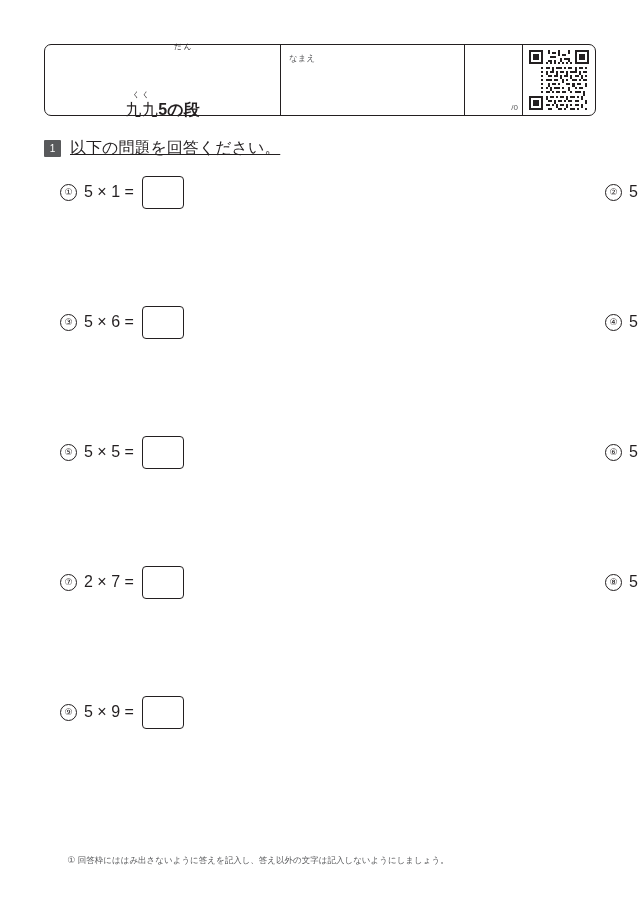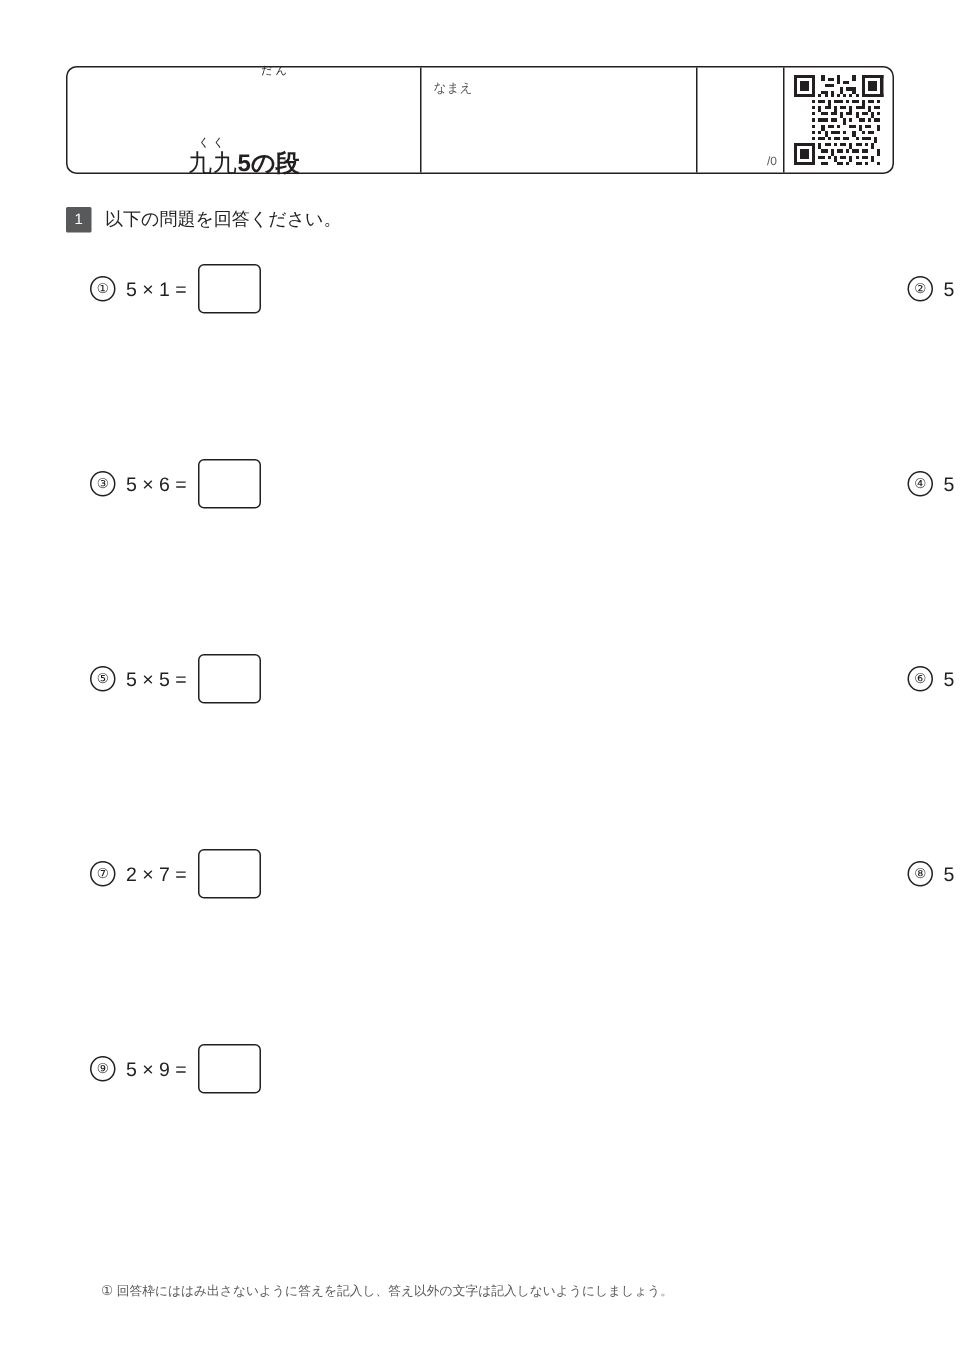--- a/index.html
+++ b/index.html
@@ -134,22 +134,23 @@
     background: #58595b;
     color: #ffffff;
     font-size: 10px;
     display: flex;
     align-items: center;
     justify-content: center;
     border-radius: 1px;
   }
   .instruction-text {
     margin-left: 9px;
-    font-size: 12px;
+    font-size: 16px;
     color: #231f20;
+    text-decoration: underline;
   }
 
   
   .problems {
     position: absolute;
     left: 44px;
     top: 172px;
     width: 552px;
   }
   .prow {
@@ -178,21 +179,21 @@
     border-radius: 50%;
     font-size: 9px;
     display: flex;
     align-items: center;
     justify-content: center;
     line-height: 1;
     flex: 0 0 auto;
   }
   .qtext {
     margin-left: 7px;
-    font-size: 13px;
+    font-size: 16px;
     white-space: nowrap;
   }
   .answer-box {
     margin-left: 8px;
     width: 42px;
     height: 33px;
     border: 1.2px solid #231f20;
     border-radius: 4px;
     box-sizing: border-box;
     background: #ffffff;

